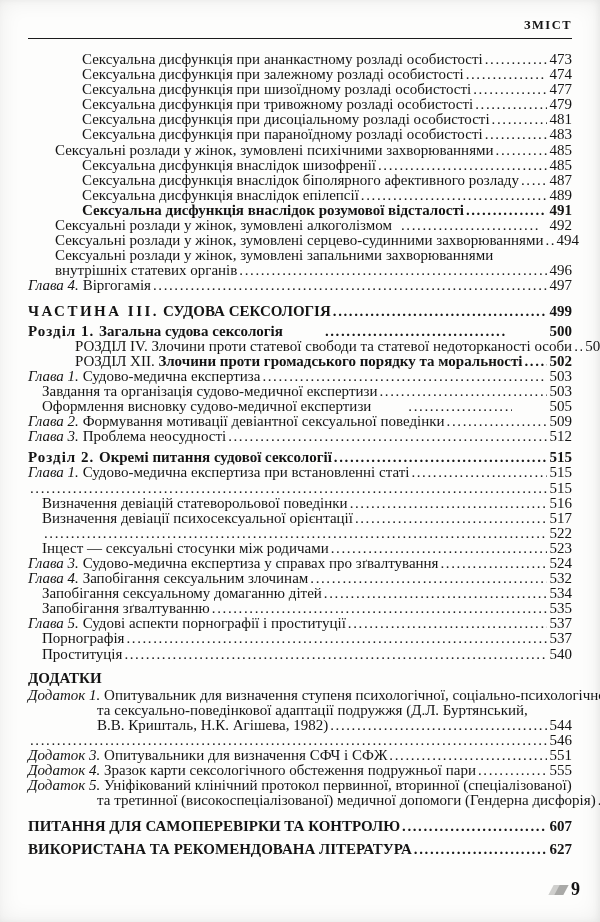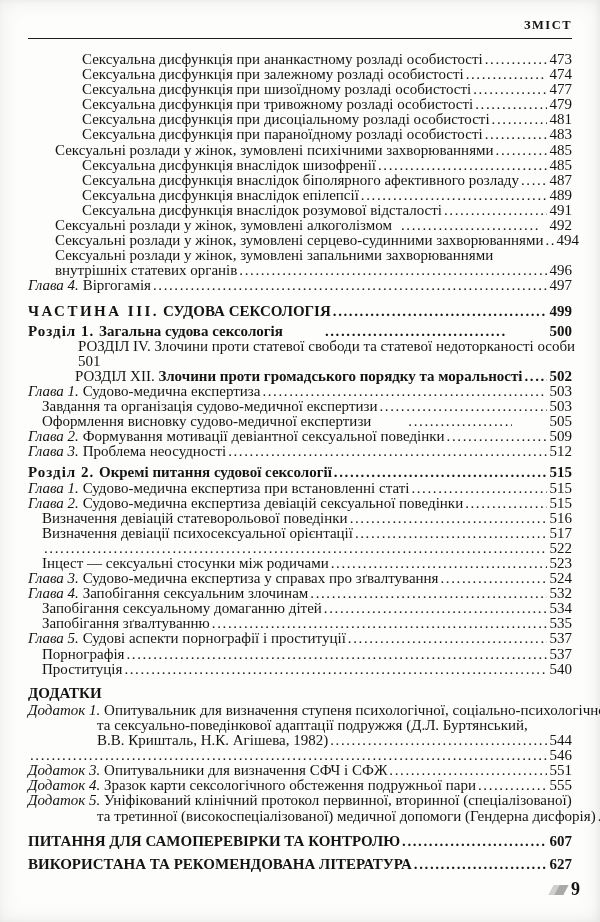--- a/index.html
+++ b/index.html
@@ -113,21 +113,21 @@
           </div>
         </div>
         <div class="toc-entry">
           <div class="toc-line" style="padding-left: 54px;">
             <span class="toc-text"><span>Сексуальна дисфункція внаслідок епілепсії</span></span>
             <span class="dots"></span>
             <span class="pagenum">489</span>
           </div>
         </div>
         <div class="toc-entry">
-          <div class="toc-line" style="padding-left: 54px;">
+          <div class="toc-line" style="padding-left: 54px; font-weight: bold;">
             <span class="toc-text"><span>Сексуальна дисфункція внаслідок розумової відсталості</span></span>
             <span class="dots"></span>
             <span class="pagenum">491</span>
           </div>
         </div>
         <div class="toc-entry">
           <div class="toc-line" style="padding-left: 27px; gap: 7px;">
             <span class="toc-text"><span>Сексуальні розлади у жінок, зумовлені алкоголізмом</span></span>
             <span class="dots"></span>
             <span class="pagenum">492</span>
@@ -165,21 +165,21 @@
           </div>
         </div>
         <div class="toc-entry" style="margin-top: 5px;">
           <div class="toc-line ln-bold" style="padding-left: 0px; gap: 40px;">
             <span class="toc-text"><span class="s-spaced-sm">Розділ 1. </span><span>Загальна судова сексологія</span></span>
             <span class="dots"></span>
             <span class="pagenum">500</span>
           </div>
         </div>
         <div class="toc-entry">
-          <div class="toc-line" style="padding-left: 47px; flex-direction: column;">
+          <div class="toc-line" style="padding-left: 47px;">
             <span class="toc-text"><span>РОЗДІЛ IV. Злочини проти статевої свободи та статевої недоторканості особи</span></span>
             <span class="dots"></span>
             <span class="pagenum">501</span>
           </div>
         </div>
         <div class="toc-entry">
           <div class="toc-line ln-bold" style="padding-left: 47px;">
             <span class="toc-text"><span class="s-normal">РОЗДІЛ XII. </span><span>Злочини проти громадського порядку та моральності</span></span>
             <span class="dots"></span>
             <span class="pagenum">502</span>
@@ -229,21 +229,20 @@
         </div>
         <div class="toc-entry">
           <div class="toc-line" style="padding-left: 0px;">
             <span class="toc-text"><span class="s-italic">Глава 1.</span><span> Судово-медична експертиза при встановленні статі</span></span>
             <span class="dots"></span>
             <span class="pagenum">515</span>
           </div>
         </div>
         <div class="toc-entry">
           <div class="toc-line" style="padding-left: 0px;">
-            <span class="toc-text"><span class="s-italic">Глава 2.</span><span> Судово-медична експертиза девіацій сексуальної поведінки</span></span>
             <span class="dots"></span>
             <span class="pagenum">515</span>
           </div>
         </div>
         <div class="toc-entry">
           <div class="toc-line" style="padding-left: 14px;">
             <span class="toc-text"><span>Визначення девіацій статеворольової поведінки</span></span>
             <span class="dots"></span>
             <span class="pagenum">516</span>
           </div>

